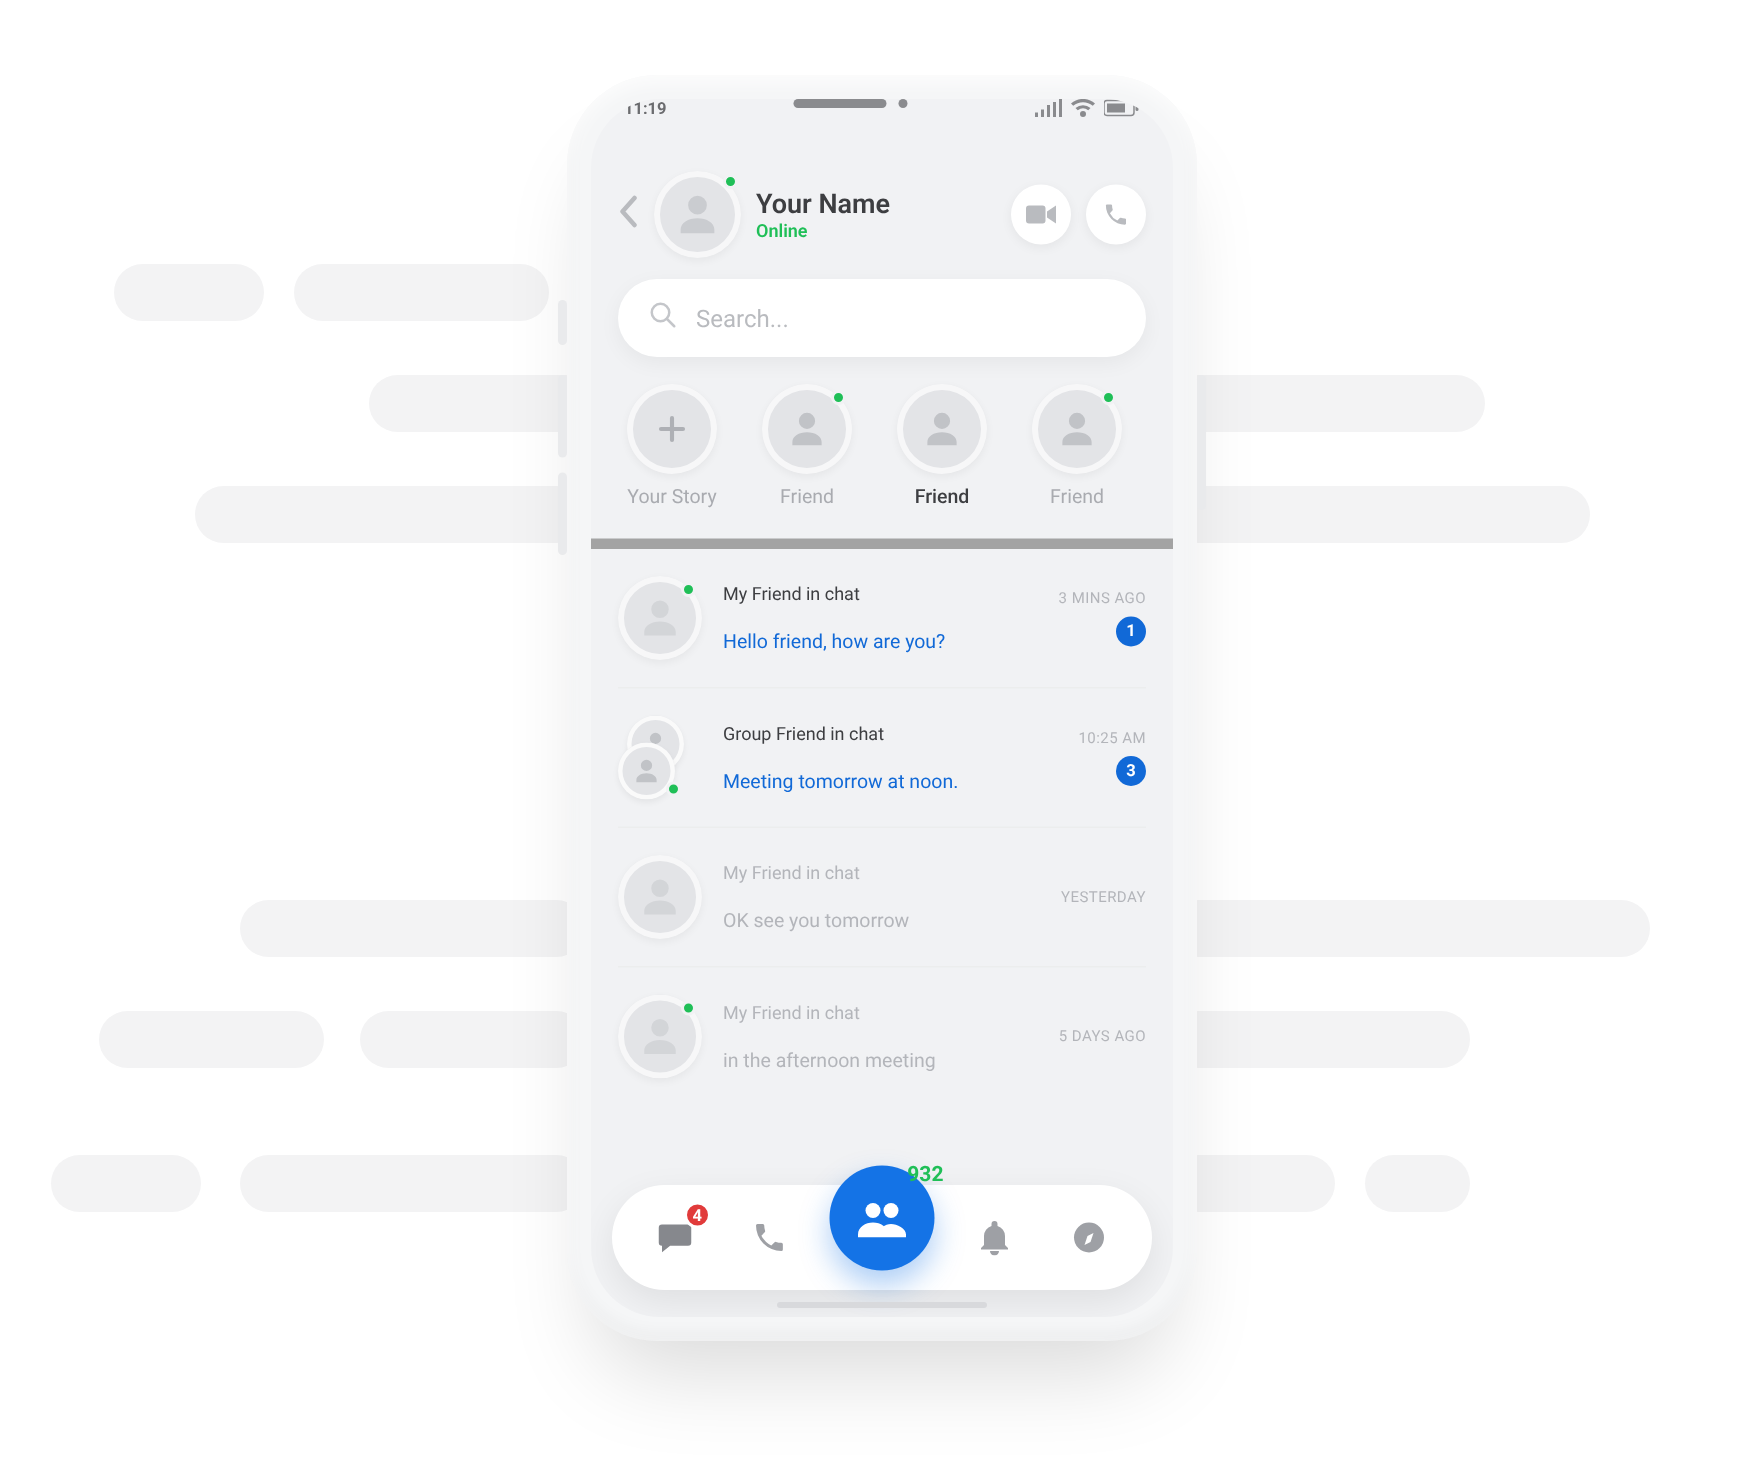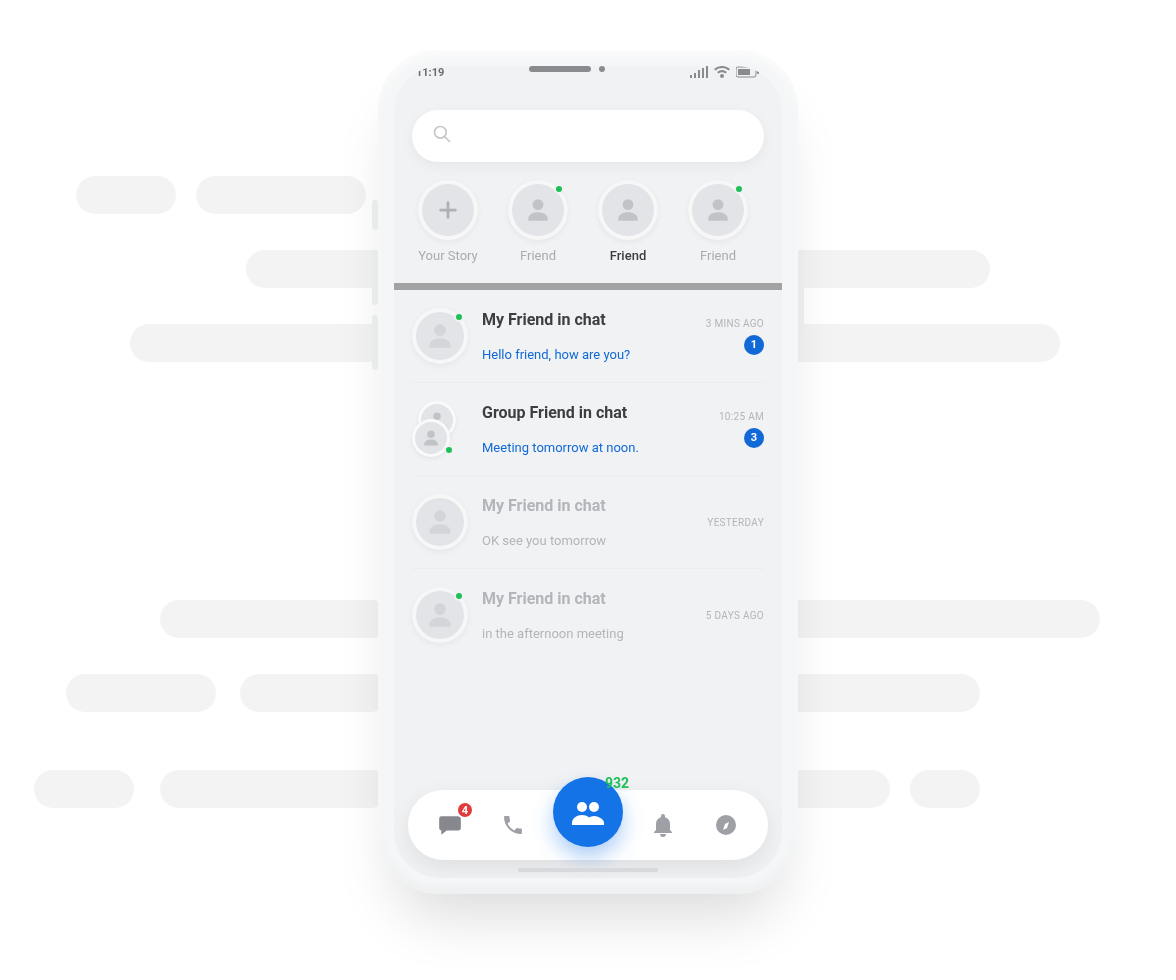--- a/index.html
+++ b/index.html
@@ -115,21 +115,21 @@
   .chat-group { position:relative; width:56px; height:56px; flex-shrink:0; }
   .chat-group .mini {
     position:absolute; width:38px; height:38px; border-radius:50%; background:#e3e4e7;
     display:flex; align-items:center; justify-content:center;
     box-shadow: inset 0 0 0 3px rgba(255,255,255,0.8), 0 2px 4px rgba(0,0,0,0.06);
   }
   .chat-group .mini.a { top:0; left:6px; }
   .chat-group .mini.b { bottom:0; left:0; }
   .chat-group .presence { position:absolute; bottom:2px; right:14px; width:10px; height:10px; background:#1fbf57; border:2px solid #f1f2f4; border-radius:50%; }
   .chat-body { flex:1; min-width:0; }
-  .chat-title { font-size:16px; font-weight:700; color:#3d3e41; }
+  .chat-title { font-size:12px; font-weight:400; color:#3d3e41; }
   .chat-title.muted { color:#b3b5ba; }
   .chat-msg { font-size:13px; color:#b3b5ba; margin-top:18px; }
   .chat-msg.unread { color:#1169d7; }
   .chat-meta { text-align:right; display:flex; flex-direction:column; align-items:flex-end; gap:6px; }
   .chat-time { font-size:10px; letter-spacing:0.3px; color:#b3b5ba; }
   .badge { min-width:20px; height:20px; padding:0 6px; border-radius:10px; background:#1169d7; color:#fff; font-size:11px; font-weight:700; display:flex; align-items:center; justify-content:center; }
 
   
   .bottomnav {
     position:absolute; left:14px; right:14px; bottom:18px;
@@ -207,28 +207,57 @@
         <span>
           <svg width="24" height="12" viewBox="0 0 24 12">
               <rect x="0" y="1" width="20" height="10" rx="2" fill="none" stroke="#8a8b8e" stroke-width="1"></rect>
               <rect x="2" y="3" width="12" height="6" fill="#8a8b8e"></rect>
               <rect x="21" y="4" width="2" height="4" rx="1" fill="#8a8b8e"></rect>
             </svg>
         </span>
       </div>
     </div>
 
+    <div class="header">
+      <div class="back">
+        <svg width="14" height="22" viewBox="0 0 14 22">
+            <path fill="none" stroke="currentColor" stroke-width="3" stroke-linecap="round" stroke-linejoin="round" d="M11 2 3 11l8 9"></path>
+          </svg>
+      </div>
+      <div class="avatar">
+        <svg width="30" height="30" viewBox="0 0 24 24">
+            <path fill="#aeb0b5" d="M12 12a5 5 0 100-10 5 5 0 000 10zm0 2c-5 0-9 2.5-9 6v2h18v-2c0-3.5-4-6-9-6z"></path>
+          </svg>
+        <div class="presence"></div>
+      </div>
+      <div class="name-block">
+        <div class="name">Your Name</div>
+        <div class="status">Online</div>
+      </div>
+      <div class="round-btn">
+        <svg width="20" height="14" viewBox="0 0 20 14">
+            <rect x="0" y="1" width="13" height="12" rx="2" fill="currentColor"></rect>
+            <path fill="currentColor" d="M14 5l6-4v12l-6-4z"></path>
+          </svg>
+      </div>
+      <div class="round-btn">
+        <svg width="18" height="18" viewBox="0 0 24 24">
+            <path fill="currentColor" d="M6.6 10.8a15 15 0 006.6 6.6l2.2-2.2a1 1 0 011-.25 11 11 0 003.5.56 1 1 0 011 1V20a1 1 0 01-1 1A17 17 0 013 4a1 1 0 011-1h3.5a1 1 0 011 1 11 11 0 00.56 3.5 1 1 0 01-.25 1z"></path>
+          </svg>
+      </div>
+    </div>
 
     <div class="search">
       <span>
         <svg width="20" height="20" viewBox="0 0 24 24">
             <circle cx="10" cy="10" r="7" fill="none" stroke="#c4c6ca" stroke-width="2"></circle>
             <line x1="15" y1="15" x2="21" y2="21" stroke="#c4c6ca" stroke-width="2" stroke-linecap="round"></line>
           </svg>
       </span>
+      <input type="text" placeholder="Search..." style="">
     </div>
 
     <div class="stories">
       <div class="story">
         <div class="circ">
           <svg width="22" height="22" viewBox="0 0 24 24">
               <path stroke="#aeb0b5" stroke-width="3" stroke-linecap="round" d="M12 4v16M4 12h16"></path>
             </svg>
         </div>
         <span class="story-label">Your Story</span>

